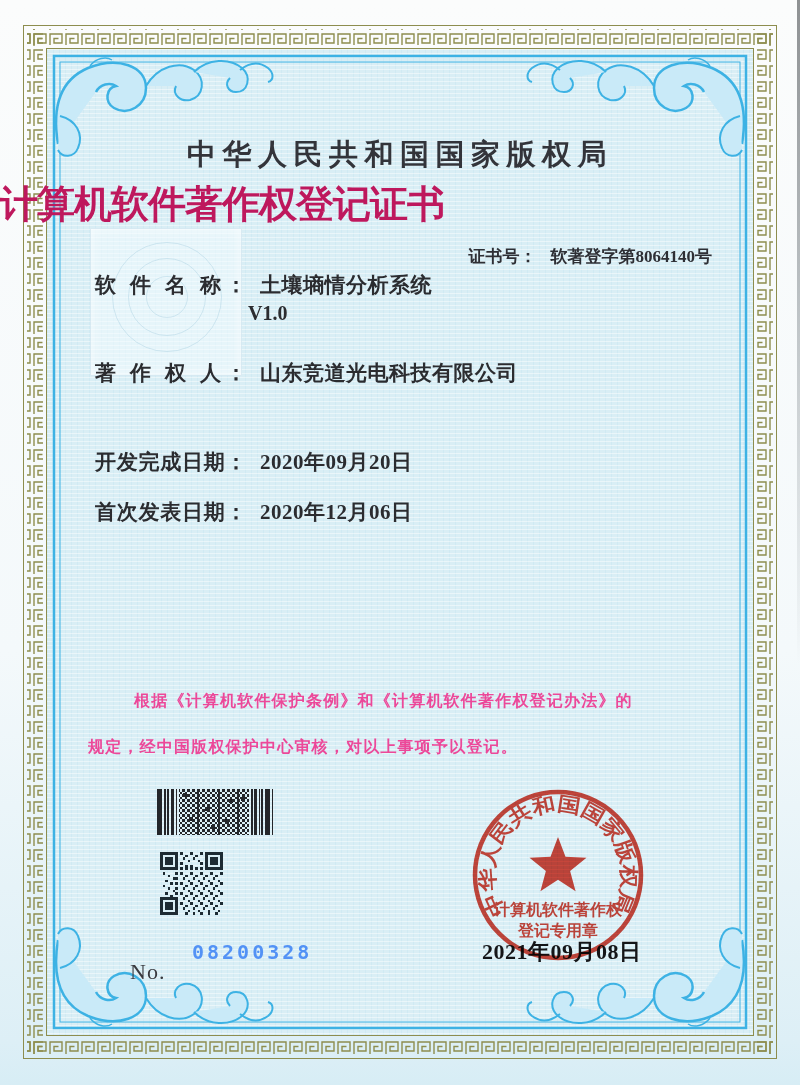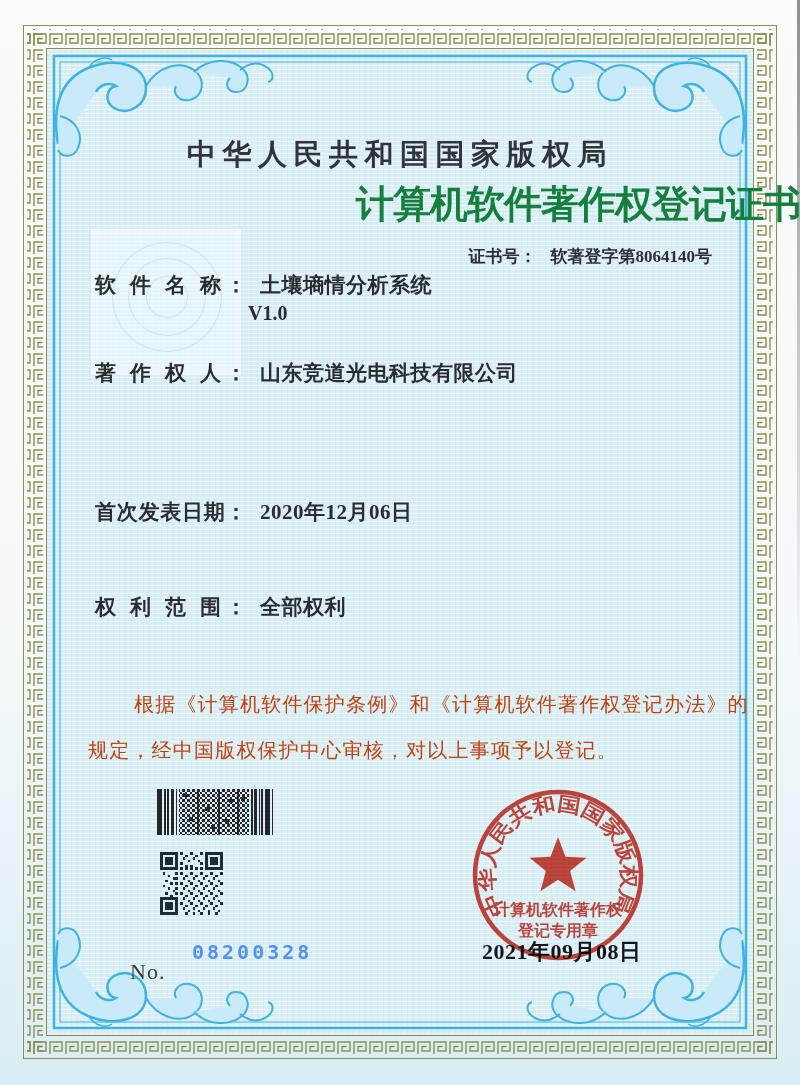--- a/index.html
+++ b/index.html
@@ -23,32 +23,32 @@
   .right-scan-edge{right:0;top:0;width:3px;height:700px;
     background:linear-gradient(180deg,#53575a 0%,#9fa6aa 45%,rgba(160,166,170,0) 95%);opacity:.65;}
   
   .watermark{left:90px;top:228px;width:152px;height:148px;
     background:rgba(244,252,255,.5);
     box-shadow:inset 0 0 0 1px rgba(150,195,215,.28), inset 0 0 14px rgba(255,255,255,.8);}
   .watermark .wm-circle{position:absolute;border-radius:50%;border:1px solid rgba(140,190,212,.30);}
   
   .issuer{left:0;top:135px;width:800px;text-align:center;
     font-size:29px;font-weight:700;letter-spacing:6.5px;color:#33343a;white-space:nowrap;}
-  .cert-title{left:0;top:179px;width:800px;text-align:right;
-    font-size:38px;font-weight:700;letter-spacing:-1px;color:#15803d;white-space:nowrap;}
+  .cert-title{left:0;top:179px;width:800px;text-align:left;
+    font-size:38px;font-weight:700;letter-spacing:-1px;color:#be185d;white-space:nowrap;}
   .cert-no-line{top:245px;right:88px;font-size:17px;font-weight:700;color:#2e2f35;white-space:nowrap;}
   .cert-no-line .lbl{margin-right:14px;}
   
   .field-row{position:absolute;left:95px;font-size:21px;font-weight:700;color:#2b2c30;
     letter-spacing:.5px;white-space:nowrap;line-height:25px;}
   .field-label{display:inline-block;width:152px;text-align:justify;text-align-last:justify;}
   .field-value{margin-left:13px;}
   .version-line{left:248px;top:302px;font-size:20px;font-weight:700;color:#2b2c30;}
   
-  .statement{position:absolute;font-size:20px;font-weight:400;color:#c2410c;
+  .statement{position:absolute;font-size:16px;font-weight:700;color:#ec4899;
     letter-spacing:1.2px;white-space:nowrap;}
   
   .serial-prefix{left:130px;top:939px;font-size:22px;color:#3a3b40;letter-spacing:1px;margin-top:20px;}
   .serial-number{left:192px;top:940px;font-size:20px;font-weight:700;color:#3b82f6;
     letter-spacing:3px;font-family:"DejaVu Sans Mono","Liberation Mono",monospace;opacity:.85;}
   
   .issue-date{left:482px;top:937px;font-size:22px;font-weight:700;color:#141518;letter-spacing:.5px;white-space:nowrap;}
   svg.seal{left:468px;top:785px;width:180px;height:180px;mix-blend-mode:multiply;opacity:.92;}
   svg.barcode{left:157px;top:789px;width:118px;height:46px;}
   svg.qr{left:160px;top:852px;width:63px;height:63px;}
@@ -109,25 +109,25 @@
     <span class="lbl">证书号：</span><span>软著登字第8064140号</span>
   </div>
 
   <div class="field-row" style="top:273px">
     <span class="field-label">软 件 名 称：</span><span class="field-value">土壤墒情分析系统</span>
   </div>
   <div class="abs version-line">V1.0</div>
   <div class="field-row" style="top:361px">
     <span class="field-label">著 作 权 人：</span><span class="field-value">山东竞道光电科技有限公司</span>
   </div>
+  <div class="field-row" style="top:450px">
+    <span class="field-label">开发完成日期：</span><span class="field-value">2020年09月20日</span>
+  </div>
   <div class="field-row" style="top:500px">
     <span class="field-label">首次发表日期：</span><span class="field-value">2020年12月06日</span>
-  </div>
-  <div class="field-row" style="top:595px">
-    <span class="field-label">权 利 范 围：</span><span class="field-value">全部权利</span>
   </div>
 
   <div class="statement" style="left:134px;top:691px">根据《计算机软件保护条例》和《计算机软件著作权登记办法》的</div>
   <div class="statement" style="left:88px;top:737px">规定，经中国版权保护中心审核，对以上事项予以登记。</div>
 
   <svg class="abs barcode" viewBox="0 0 118 46" xmlns="http://www.w3.org/2000/svg" shape-rendering="crispEdges">
     <defs>
       <pattern id="bcNoise" width="5" height="5" patternUnits="userSpaceOnUse">
         <rect x="0" y="0" width="2.5" height="2.5" fill="#24262a"></rect>
         <rect x="2.5" y="2.5" width="2.5" height="2.5" fill="#24262a"></rect>

